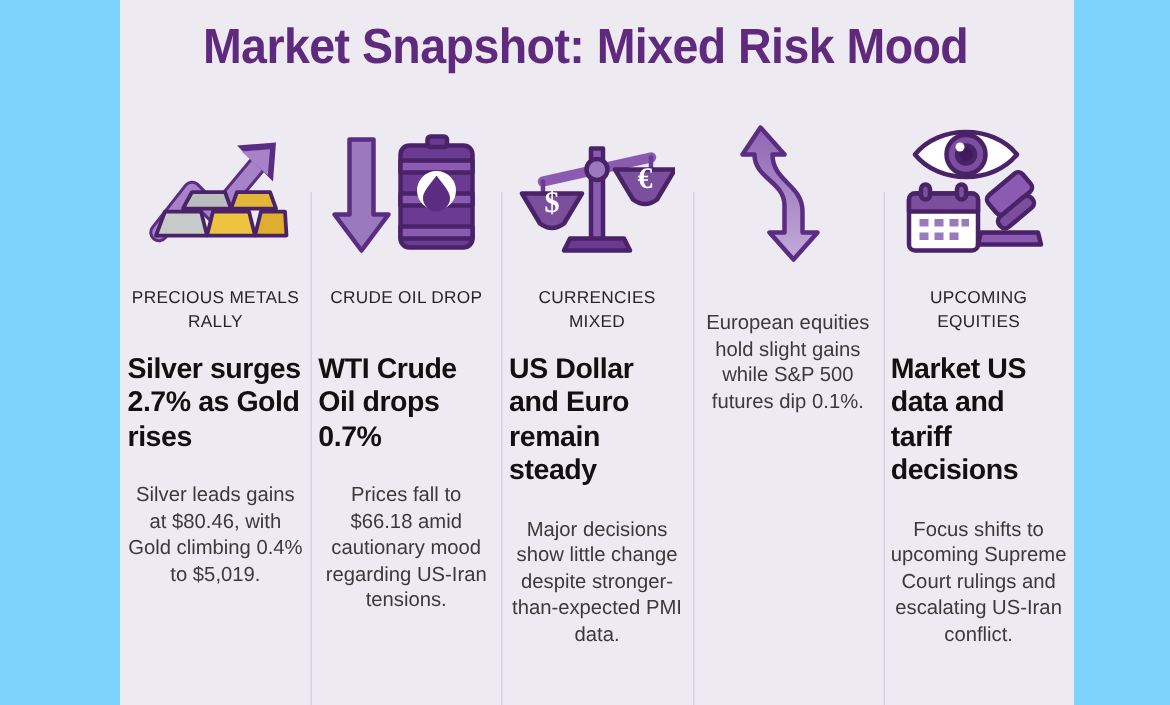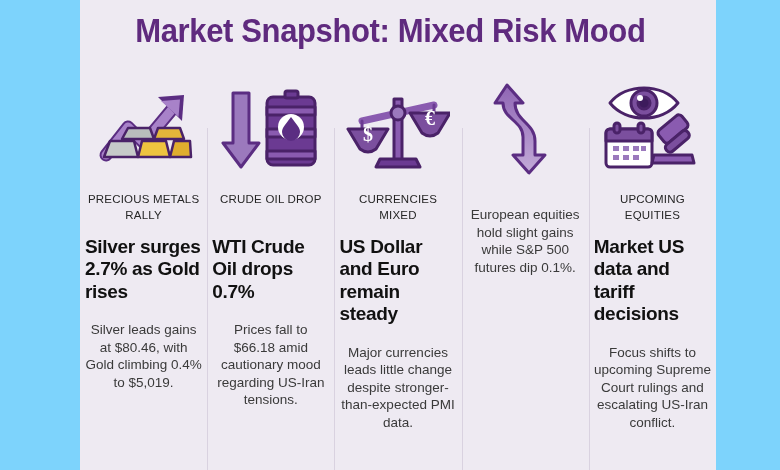--- a/index.html
+++ b/index.html
@@ -187,21 +187,21 @@
 
             <path d="M88 28 L88 36" fill="none" stroke="#6b3a92" stroke-width="3"></path>
             <path d="M64 36 L104 36 L92 56 Q84 62 76 56 Z" fill="#7b4f9e"></path>
           </g>
           <text x="22" y="64" font-family="Liberation Serif, serif" font-size="20" font-weight="bold" fill="#ffffff" text-anchor="middle">$</text>
           <text x="84" y="48" font-family="Liberation Serif, serif" font-size="20" font-weight="bold" fill="#ffffff" text-anchor="middle">€</text>
         </svg>
       </div>
       <div class="cat-label">CURRENCIES MIXED</div>
       <div class="headline">US Dollar and Euro remain steady</div>
-      <div class="body-text">Major currencies leads little change despite stronger-than-expected PMI data.</div>
+      <div class="body-text">Major decisions show little change despite stronger-than-expected PMI data.</div>
     </div>
 
     <div class="col">
       <div class="icon-wrap">
         <svg width="104" height="104" viewBox="0 0 104 104">
           <defs>
             <linearGradient id="wavyGrad" x1="0" y1="0" x2="0" y2="1">
               <stop offset="0%" stop-color="#8f65b4"></stop>
               <stop offset="100%" stop-color="#c3abd8"></stop>
             </linearGradient>

